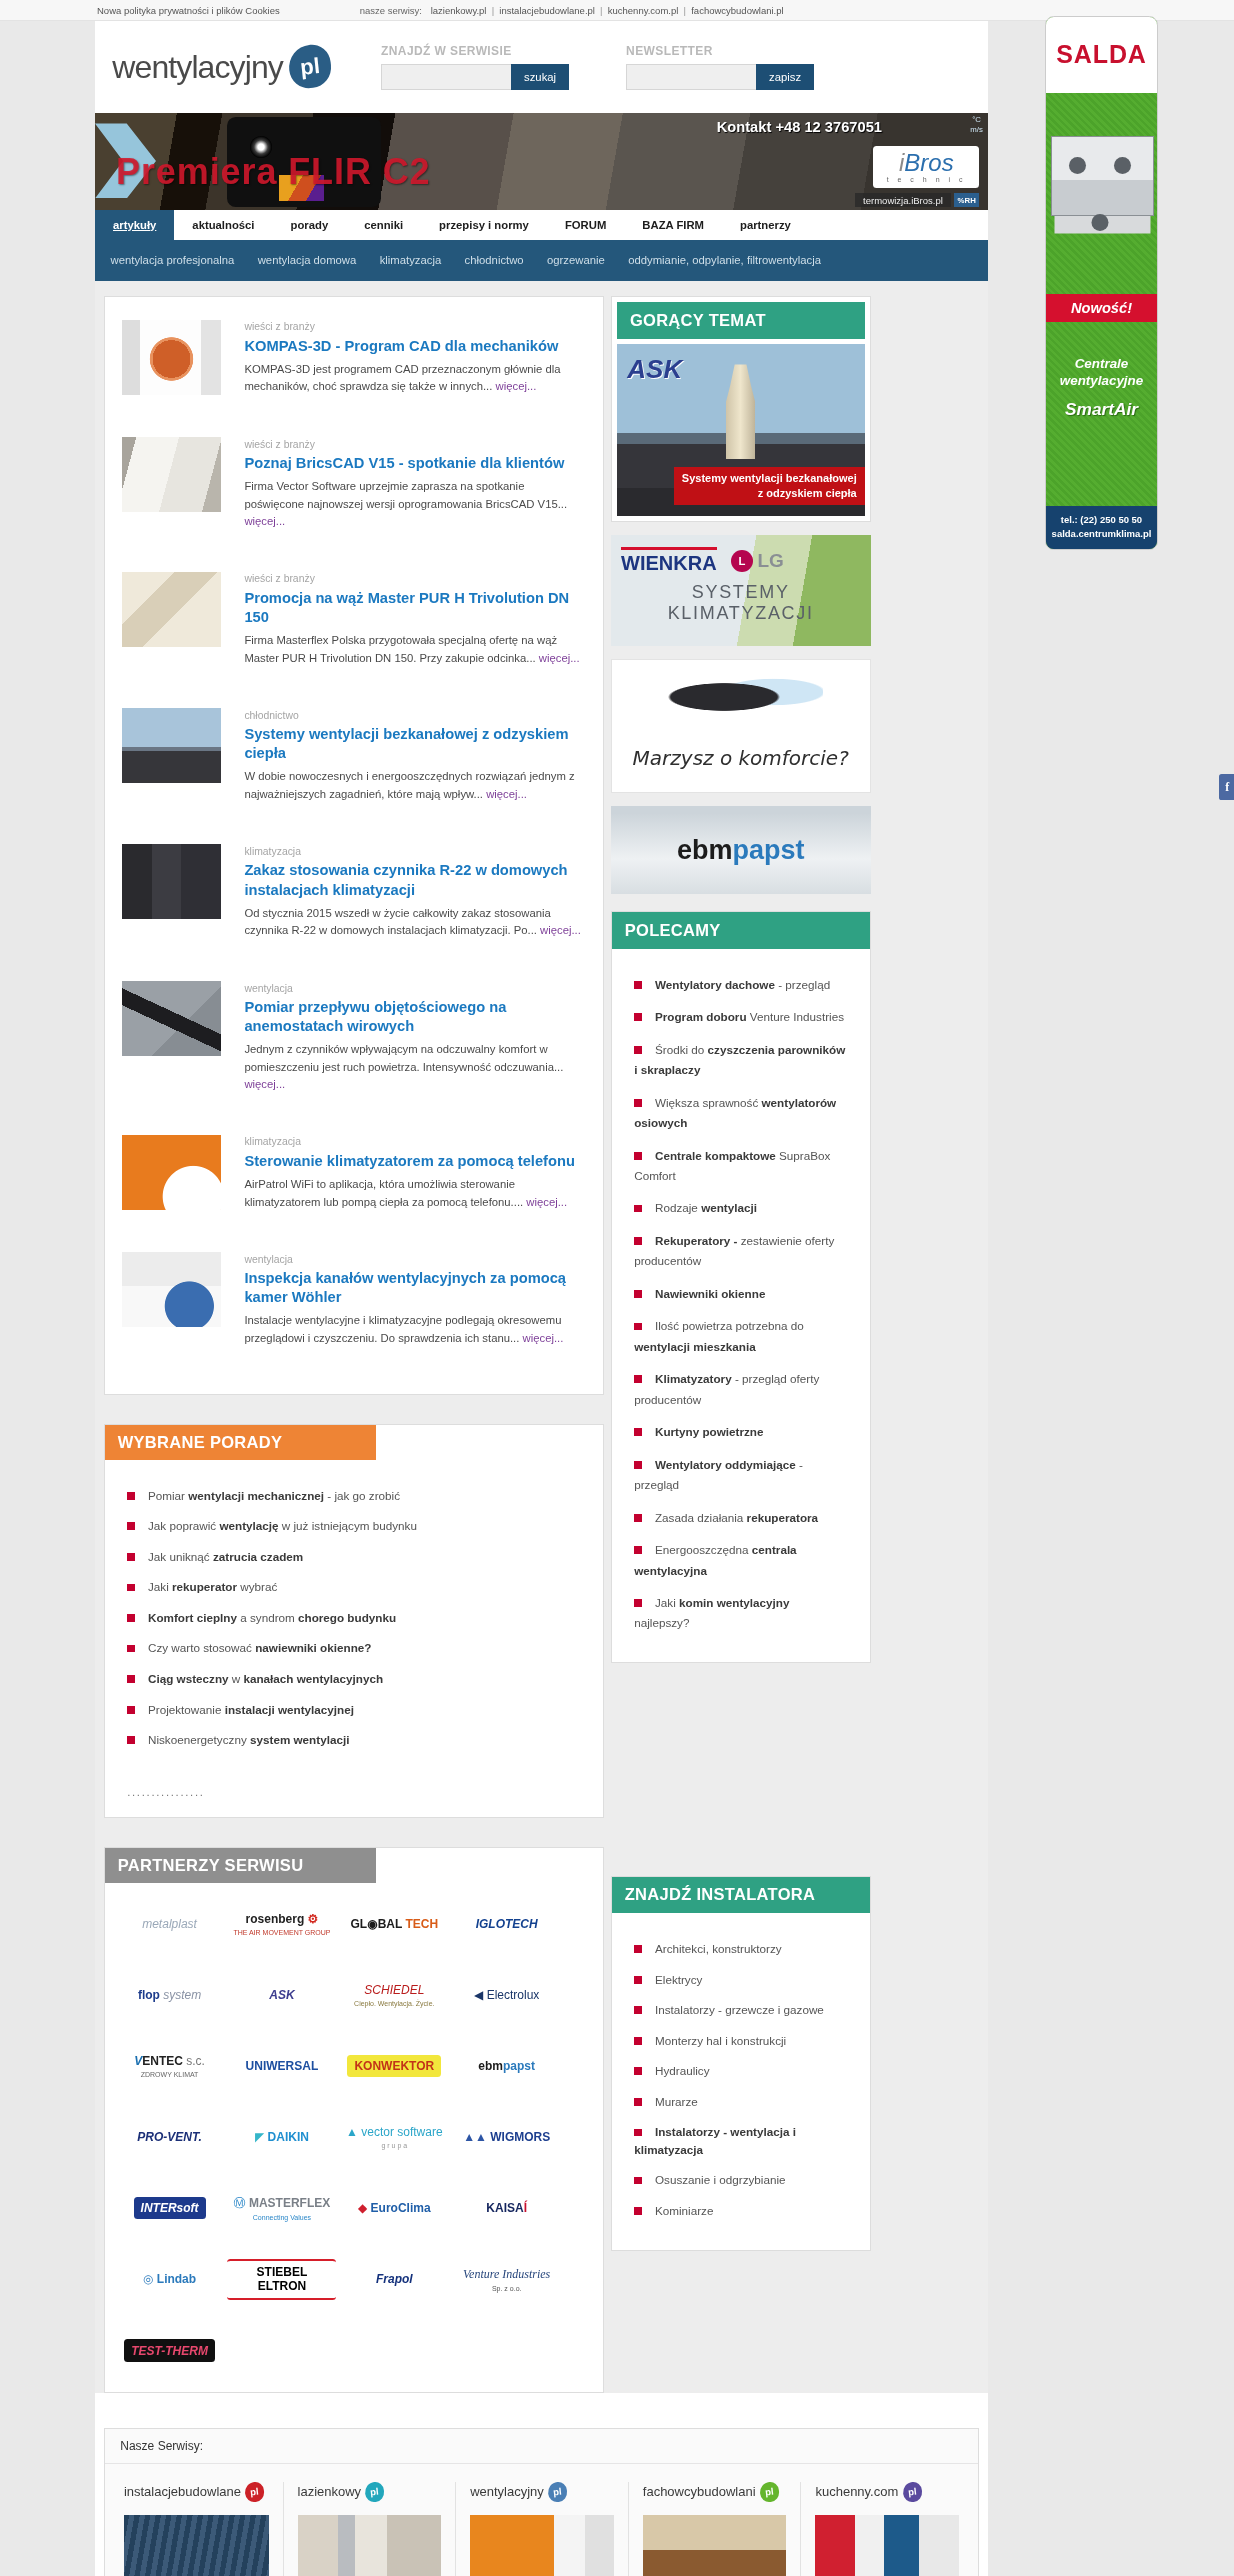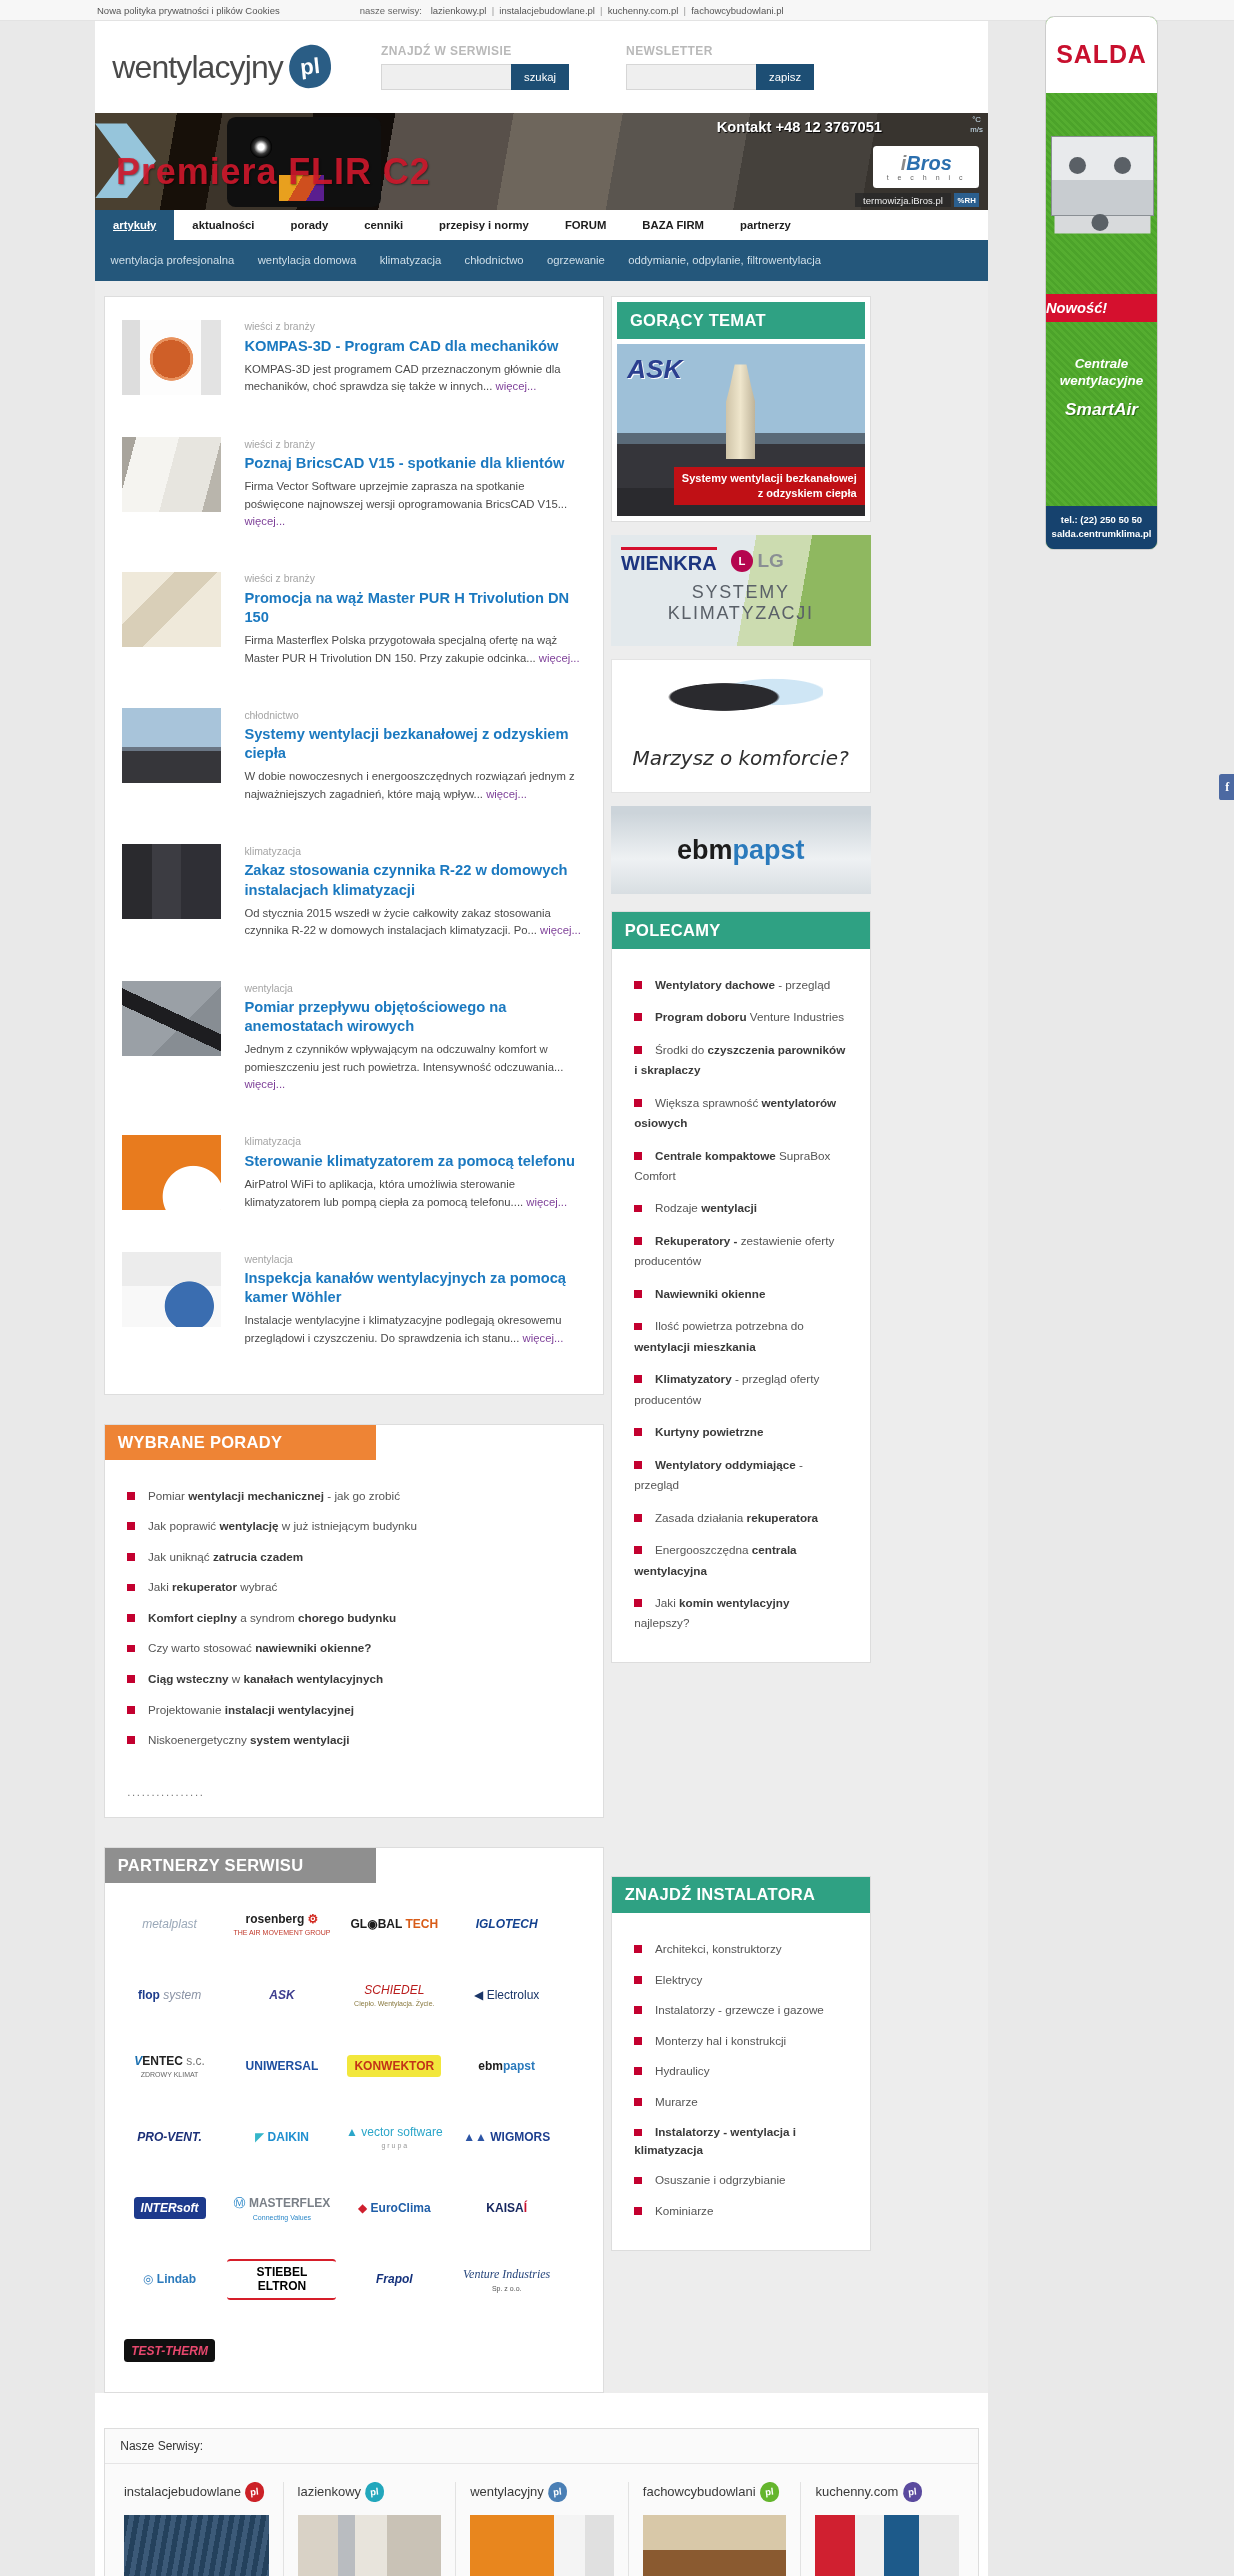--- a/index.html
+++ b/index.html
@@ -28,21 +28,21 @@
   .banner{height:97px;position:relative;overflow:hidden;background:
     linear-gradient(100deg,#4a4030 0 9%,#171009 9% 14%,#3c342a 14% 24%,#120d0a 24% 33%,#58504a 33% 46%,#6e665c 46% 58%,#5a554f 58% 72%,#45413c 72% 86%,#38342f 86%)}
   .b-arrow{position:absolute;left:0;top:10.4px;width:61px;height:75px;background:#9fd4ee;opacity:.9;clip-path:polygon(0 0,52% 0,100% 50%,52% 100%,0 100%,46% 50%)}
   .b-cam{position:absolute;left:132px;top:3.5px;width:154px;height:90px;background:#101010;border-radius:8.7px}
   .b-cam:after{content:"";position:absolute;left:22.5px;top:19px;width:22.5px;height:22.5px;border-radius:50%;background:radial-gradient(circle,#fff 0 20%,#3a3a3a 45%,#000 70%)}
   .b-cam:before{content:"";position:absolute;left:52px;bottom:5.2px;width:45px;height:26px;background:linear-gradient(120deg,#e8a01e 0 40%,#cf4f1e 40% 70%,#5a1e8f 70%)}
   .b-promo{position:absolute;left:21px;top:38px;font-size:36px;font-weight:bold;color:rgba(213,24,44,.88);letter-spacing:0.9px;text-shadow:0.9px 0.9px 1.7px rgba(0,0,0,.45);white-space:nowrap}
   .b-contact{position:absolute;right:106px;top:6px;color:#fff;font-weight:bold;font-size:14.7px;text-shadow:0.9px 0.9px 0.9px #000}
   .b-units{position:absolute;right:5.2px;top:1.7px;color:#cfe6f5;font-size:7.8px;text-align:center;line-height:1.35}
   .ibros{position:absolute;right:8.7px;top:33px;width:106px;height:42px;background:#fff;border-radius:3.5px;display:flex;flex-direction:column;align-items:center;justify-content:center}
-  .ibros-name{font-size:20px;font-weight:bold;font-style:italic;color:#2b6fae;line-height:1}
+  .ibros-name{font-size:24px;font-weight:normal;font-style:italic;color:#2b6fae;line-height:1}
   .ibros-name .gi{color:#8a8a8a}
   .ibros-sub{font-size:7px;letter-spacing:3.5px;color:#666;margin-top:1.7px}
   .b-caption{position:absolute;right:8.7px;bottom:2.6px;display:flex;align-items:center;gap:3.5px}
   .b-cap-txt{background:rgba(40,40,40,.78);color:#eee;font-size:9.5px;padding:1.7px 7.8px}
   .b-rh{background:#2b5f8e;color:#fff;font-size:7.8px;font-weight:bold;padding:2.6px 3.5px}
   
   .tabs{display:flex;background:#fff;height:29.5px}
   .tab{padding:0 18px;display:flex;align-items:center;font-size:11.3px;font-weight:bold;color:#1d1d1d;cursor:pointer;white-space:nowrap}
   .tab.active{background:#24577b;color:#fff;text-decoration:underline}
   .subnav{background:#24577b;height:41px;display:flex;align-items:center;gap:23.4px;padding:0 15.6px;font-size:11.3px;color:#cfdfe9}
@@ -123,21 +123,21 @@
   .p3{background:linear-gradient(90deg,#e8861e 0 58%,#f4f4f4 58% 80%,#e0e0e0 80%)}
   .p4{background:linear-gradient(180deg,#d8c8a8 0 38%,#8a5a30 38% 72%,#c89040 72%)}
   .p5{background:linear-gradient(90deg,#d02030 0 28%,#f0f0f0 28% 48%,#1d5a8a 48% 72%,#e8e8e8 72%)}
   
   .salda{position:absolute;left:1045px;top:15.6px;width:111px;height:532px;border:0.9px solid #ccc;border-radius:8.7px;overflow:hidden;background:repeating-linear-gradient(45deg,#4ca32a 0 2.6px,#55ad30 2.6px 5.2px);cursor:pointer}
   .salda-top{background:#fff;height:76px;display:flex;align-items:center;justify-content:center}
   .salda-brand{color:#c8102e;font-size:25px;font-weight:bold;letter-spacing:0.9px}
   .salda-img{height:201px;position:relative}
   .salda-img:before{content:"";position:absolute;left:5.2px;top:43px;width:101px;height:78px;background:linear-gradient(180deg,#e8eaec 0 55%,#c8ccd0 55%);border:1.7px solid #8a8f94;box-shadow:0 21px 0 -3.5px #d8dadc}
   .salda-img:after{content:"";position:absolute;left:22.5px;top:64px;width:17.3px;height:17.3px;border-radius:50%;background:#5a6066;box-shadow:45px 0 0 #5a6066,22.5px 57px 0 #5a6066}
-  .salda-badge{background:#d5102e;color:#fff;font-style:italic;font-weight:bold;text-align:left;padding:6px 0;font-size:14.7px}
+  .salda-badge{background:#d5102e;color:#fff;font-style:italic;font-weight:bold;text-align:center;padding:6px 0;font-size:14.7px}
   .salda-mid{color:#fff;text-align:center;font-style:italic;padding:33px 3.5px 0;font-size:13.4px;font-weight:bold;line-height:1.3}
   .salda-logo{font-size:17.3px;font-weight:bold;color:#fff;margin-top:8.7px;font-style:italic;text-shadow:0.9px 0.9px 0.9px #2a6a12}
   .salda-bottom{background:#16426e;color:#fff;text-align:center;font-size:9.5px;font-weight:bold;padding:7px 1.7px;position:absolute;bottom:0;left:0;right:0;line-height:1.5}
   
   .fb-tab{position:absolute;right:0;top:774px;width:15.6px;height:26px;background:#4c69a2;color:#fff;border-radius:2.6px 0 0 2.6px;display:flex;align-items:center;justify-content:center;font-family:"Liberation Serif",serif;font-weight:bold;font-size:12px;cursor:pointer}
 </style>
 </head>
 <body>
 
 <div class="topbar">

